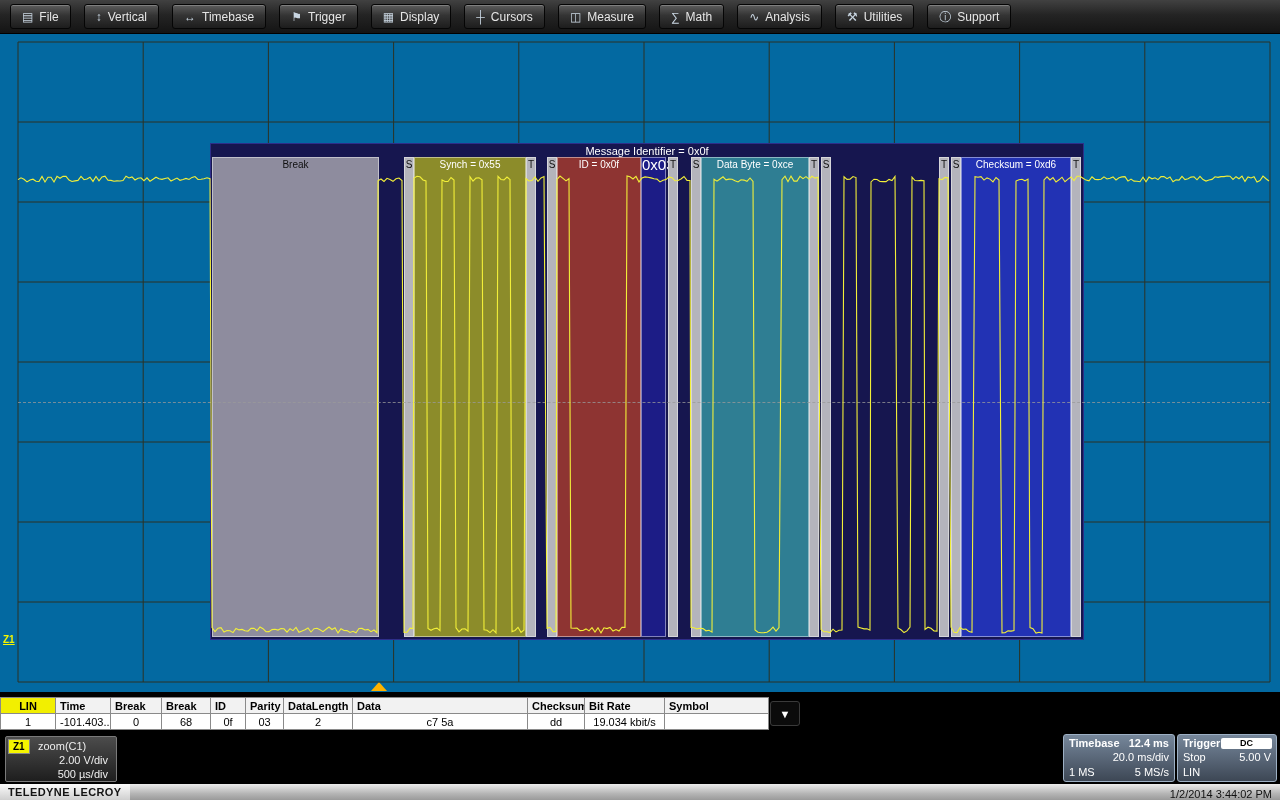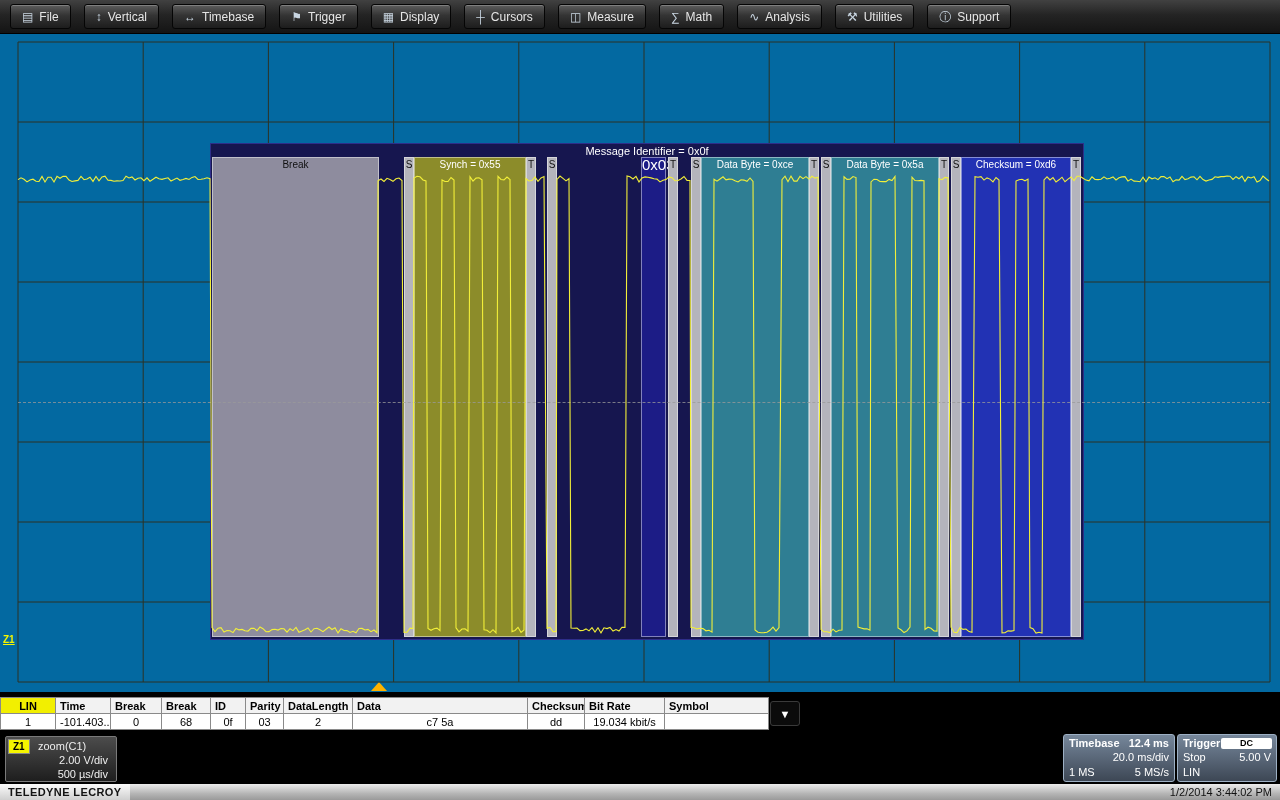--- a/index.html
+++ b/index.html
@@ -88,21 +88,21 @@
   .trtitle{position:absolute;left:5px;top:2px;font-weight:bold}
   .trdc{position:absolute;right:4px;top:3px;background:#fff;color:#000;font-size:9px;font-weight:bold;
     padding:0 19px;line-height:11px;border-radius:2px}
   .trmode{position:absolute;left:5px;top:16px}
   .trlevel{position:absolute;right:5px;top:16px}
   .trsrc{position:absolute;left:5px;top:31px}
 
   
   .footer{position:absolute;left:0;top:784px;width:1280px;height:16px;
     background:linear-gradient(#ececec,#b5b5b5 60%,#9a9a9a);
-    display:flex;align-items:center;justify-content:space-between;font-size:11px;color:#111}
+    display:flex;align-items:flex-end;justify-content:space-between;font-size:11px;color:#111}
   .brandpatch{height:16px;display:flex;align-items:center;padding:0 8px;
     background:linear-gradient(#fbfbfb,#cfcfcf)}
   .brand{font-weight:bold;letter-spacing:.4px;color:#131313;white-space:nowrap}
   .datetime{padding-right:8px;white-space:nowrap}
 </style>
 </head>
 <body>
 
 <div class="screen">
 
@@ -191,40 +191,40 @@
       </div>
     <div class="seg synch" style="left:414px;width:112px">
         <span class="lab">Synch = 0x55</span>
       </div>
     <div class="seg st" style="left:526px;width:10px">
         <span class="lab">T</span>
       </div>
     <div class="seg st" style="left:547px;width:10px">
         <span class="lab">S</span>
       </div>
+    <div class="seg idf" style="left:557px;width:84px">
+        <span class="lab">ID = 0x0f</span>
+      </div>
     <div class="seg parity" style="left:641px;width:25px">
         <span class="lab">0x03</span>
       </div>
     <div class="seg st" style="left:668px;width:10px">
         <span class="lab">T</span>
       </div>
     <div class="seg st" style="left:691px;width:10px">
         <span class="lab">S</span>
       </div>
     <div class="seg data" style="left:701px;width:108px">
         <span class="lab">Data Byte = 0xce</span>
       </div>
     <div class="seg st" style="left:809px;width:10px">
         <span class="lab">T</span>
       </div>
     <div class="seg st" style="left:821px;width:10px">
         <span class="lab">S</span>
-      </div>
-    <div class="seg data" style="left:831px;width:108px">
-        <span class="lab">Data Byte = 0x5a</span>
       </div>
     <div class="seg st" style="left:939px;width:10px">
         <span class="lab">T</span>
       </div>
     <div class="seg st" style="left:951px;width:10px">
         <span class="lab">S</span>
       </div>
     <div class="seg chk" style="left:961px;width:110px">
         <span class="lab">Checksum = 0xd6</span>
       </div>

